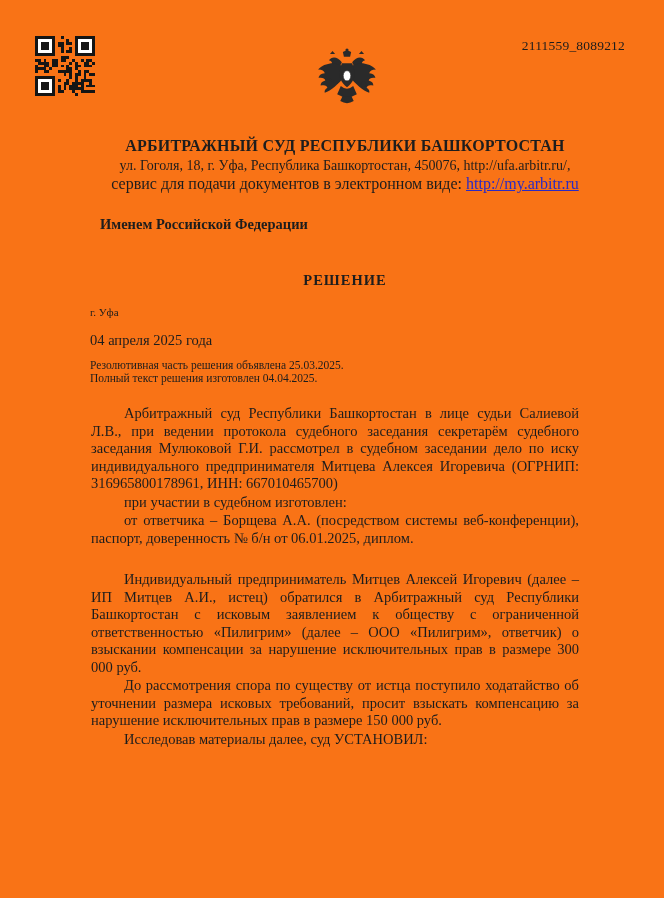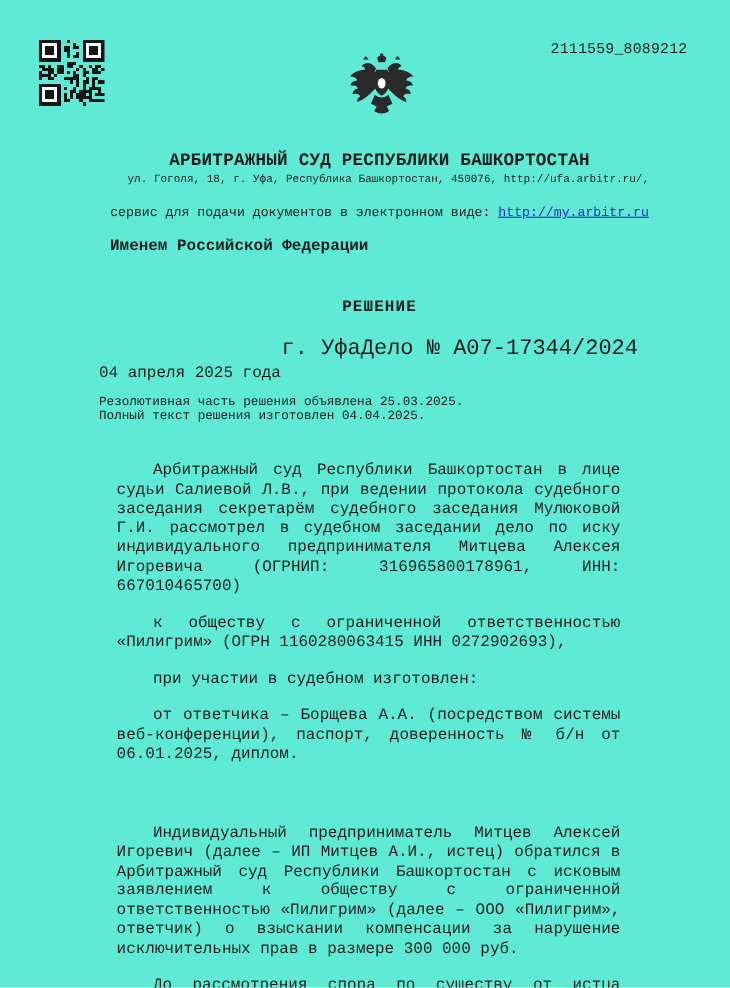--- a/index.html
+++ b/index.html
@@ -1,43 +1,43 @@
 <!DOCTYPE html>
 <html><head>
 <meta charset="utf-8">
 <style>
   html,body{margin:0;padding:0;background:#ffffff;}
   .page{
     position:relative;
     width:664px;height:898px;
-    background:#5eead4;
+    background:#f97316;
     color:#1d1d1d;
-    font-family:Liberation Mono, monospace;
+    font-family:Liberation Serif, serif;
     overflow:hidden;
   }
   
   .qr{position:absolute;left:35px;top:35px;width:60px;height:62px;}
   .emblem{position:absolute;left:316px;top:42px;width:62px;height:82px;}
   .doc-number{position:absolute;top:38px;right:39px;font-size:13.5px;letter-spacing:.2px;}
   
   .court-header{position:absolute;top:137px;left:100px;width:490px;text-align:center;}
   .court-name{font-weight:bold;font-size:16px;letter-spacing:.2px;}
-  .court-address{font-size:10px;margin-top:3px;text-align:right;}
-  .court-service{font-size:12px;margin-top:17px;}
+  .court-address{font-size:14px;margin-top:3px;}
+  .court-service{font-size:16px;margin-top:1px;}
   .court-service a{color:#2a2ac4;text-decoration:underline;}
   
   .in-name{position:absolute;top:216px;left:100px;width:490px;text-align:left;font-weight:bold;font-size:14.5px;}
   .doc-type{position:absolute;top:272px;left:100px;width:490px;text-align:center;font-weight:bold;font-size:14.5px;letter-spacing:1px;}
   
-  .case-row{position:absolute;top:306px;left:90px;width:490px;display:flex;justify-content:flex-end;font-size:20px;}
+  .case-row{position:absolute;top:306px;left:90px;width:490px;display:flex;justify-content:space-between;font-size:11px;}
   .date-line{position:absolute;top:332px;left:90px;font-size:14.5px;}
   .small-lines{position:absolute;top:359px;left:90px;font-size:11.5px;line-height:13px;}
   
   .body-text{position:absolute;top:404px;left:90px;width:490px;font-size:14.5px;line-height:17.5px;text-align:justify;}
-  .body-text p{margin:16px;text-indent:33px;}
+  .body-text p{margin:1px;text-indent:33px;}
   .para-gap{height:22px;}
   svg{display:block;}
 </style>
 </head>
 <body>
 
 <div class="page">
 
   <div class="qr">
     <svg id="qr-svg" viewBox="0 0 21 21" width="60" height="62" fill="#151515" shape-rendering="crispEdges">
@@ -200,31 +200,29 @@
     <div class="court-service">
       <span>сервис для подачи документов в электронном виде: </span><a href="#">http://my.arbitr.ru</a>
     </div>
   </div>
 
   <div class="in-name">Именем Российской Федерации</div>
   <div class="doc-type">РЕШЕНИЕ</div>
 
   <div class="case-row">
     <span>г. Уфа</span>
-    <span>Дело № А07-17344/2024</span>
   </div>
   <div class="date-line">04 апреля 2025 года</div>
   <div class="small-lines">
     <div>Резолютивная часть решения объявлена 25.03.2025.</div>
     <div>Полный текст решения изготовлен 04.04.2025.</div>
   </div>
 
   <div class="body-text">
     <p>Арбитражный суд Республики Башкортостан в лице судьи Салиевой Л.В., при ведении протокола судебного заседания секретарём судебного заседания Мулюковой Г.И. рассмотрел в судебном заседании дело по иску индивидуального предпринимателя Митцева Алексея Игоревича (ОГРНИП: 316965800178961, ИНН: 667010465700)</p>
-    <p>к обществу с ограниченной ответственностью «Пилигрим» (ОГРН 1160280063415 ИНН 0272902693),</p>
     <p>при участии в судебном изготовлен:</p>
     <p>от ответчика – Борщева А.А. (посредством системы веб-конференции), паспорт, доверенность № б/н от 06.01.2025, диплом.</p>
     <div class="para-gap"></div>
     <p>Индивидуальный предприниматель Митцев Алексей Игоревич (далее – ИП Митцев А.И., истец) обратился в Арбитражный суд Республики Башкортостан с исковым заявлением к обществу с ограниченной ответственностью «Пилигрим» (далее – ООО «Пилигрим», ответчик) о взыскании компенсации за нарушение исключительных прав в размере 300 000 руб.</p>
     <p>До рассмотрения спора по существу от истца поступило ходатайство об уточнении размера исковых требований, просит взыскать компенсацию за нарушение исключительных прав в размере 150 000 руб.</p>
     <p>Исследовав материалы далее, суд УСТАНОВИЛ:</p>
   </div>
 
 </div>
 

